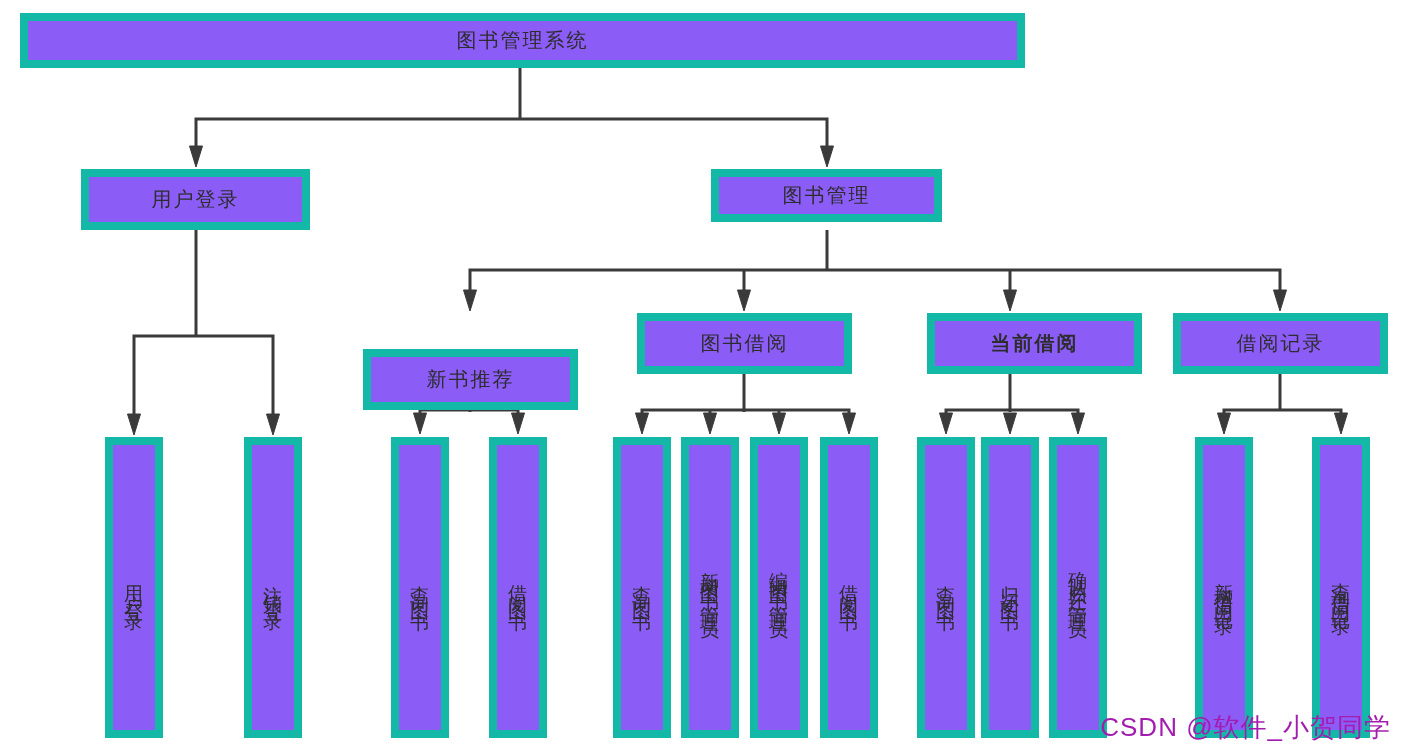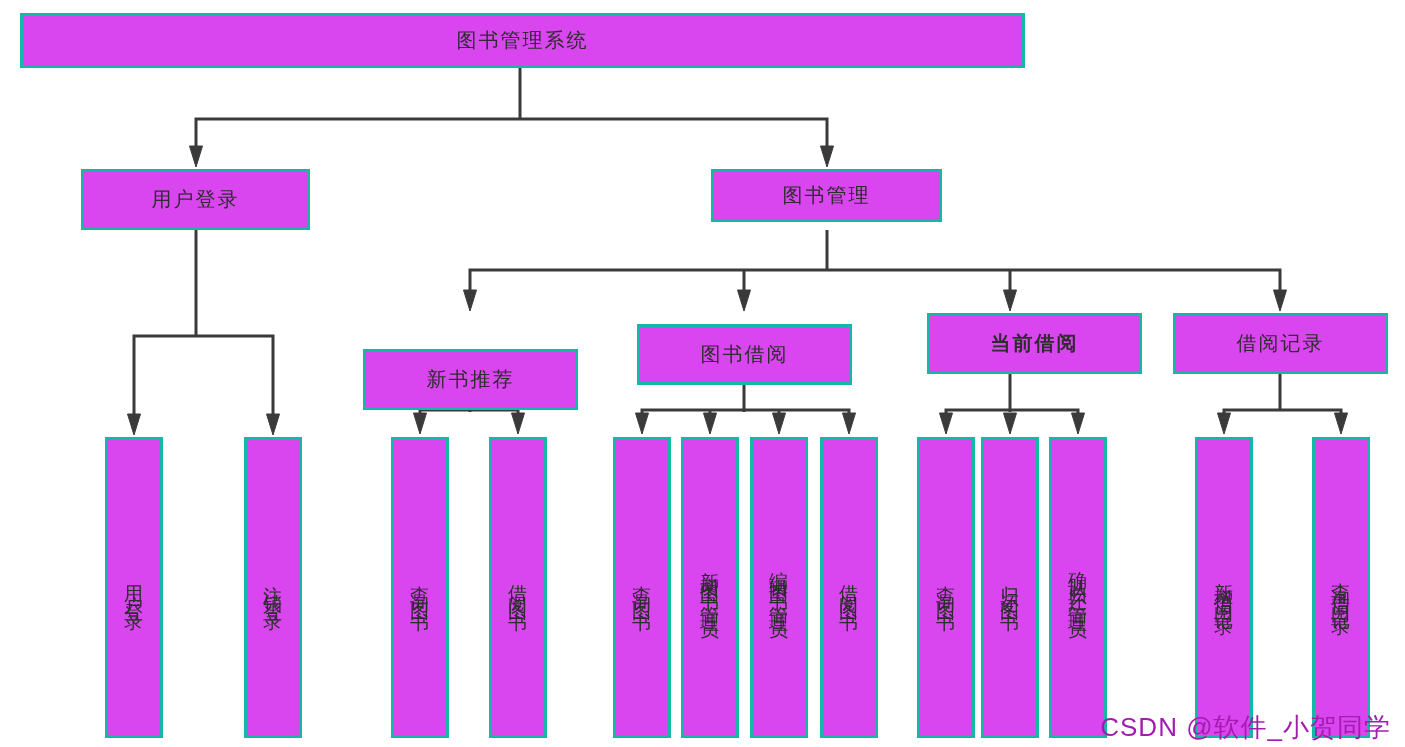--- a/index.html
+++ b/index.html
@@ -17,22 +17,22 @@
   }
   .connectors {
     position: absolute;
     left: 0; top: 0;
     width: 1405px;
     height: 747px;
   }
   .box {
     position: absolute;
     box-sizing: border-box;
-    background: #d946ef;
-    border: 3px solid #14b8a6;
+    background: #8b5cf6;
+    border: 8px solid #14b8a6;
     display: flex;
     align-items: center;
     justify-content: center;
     color: #2d2d2d;
   }
   .box.h span {
     font-size: 20px;
     letter-spacing: 2px;
     white-space: nowrap;
   }
@@ -118,21 +118,21 @@
   <div class="box h" style="left:81px; top:169px; width:229px; height:61px;">
     <span>用户登录</span>
   </div>
   <div class="box h" style="left:711px; top:169px; width:231px; height:53px;">
     <span>图书管理</span>
   </div>
 
   <div class="box h" style="left:363px; top:313px; width:215px; height:61px;margin-top:36px;">
     <span>新书推荐</span>
   </div>
-  <div class="box h" style="left:637px; top:313px; width:215px; height:61px;margin-top:11px;">
+  <div class="box h" style="left:637px; top:313px; width:215px; height:61px;">
     <span>图书借阅</span>
   </div>
   <div class="box h" style="left:927px; top:313px; width:215px; height:61px;font-weight:bold;">
     <span>当前借阅</span>
   </div>
   <div class="box h" style="left:1173px; top:313px; width:215px; height:61px;">
     <span>借阅记录</span>
   </div>
 
   <div class="box v" style="left:105px; top:437px; width:58px; height:301px;">

